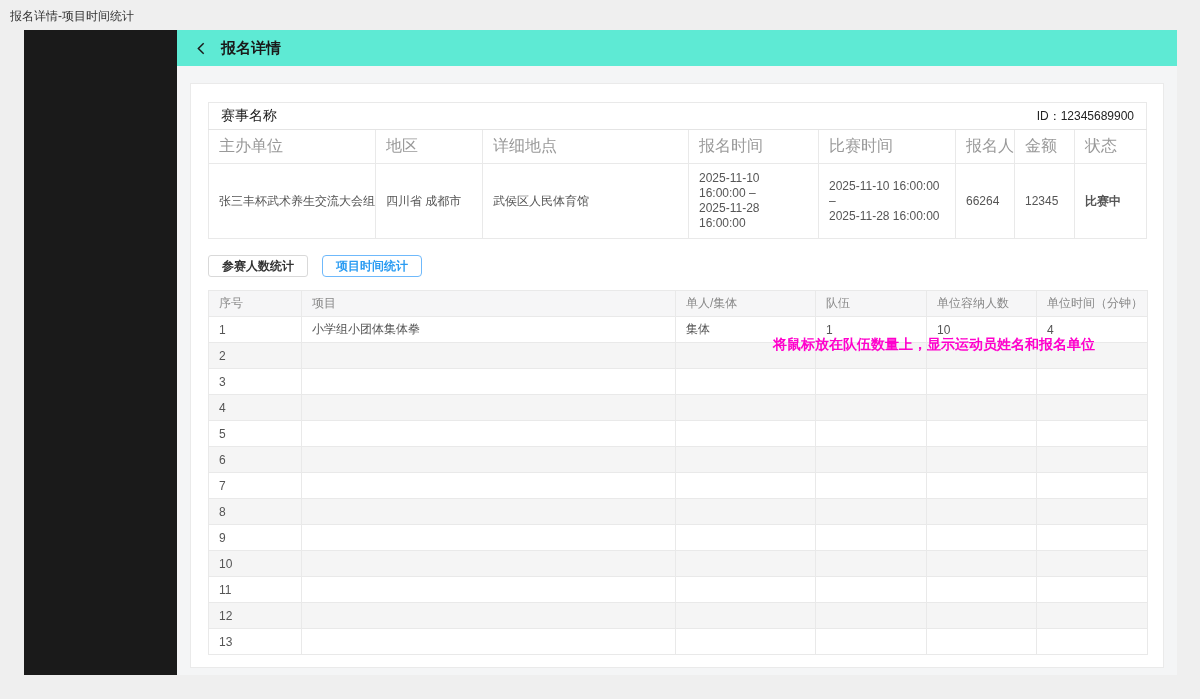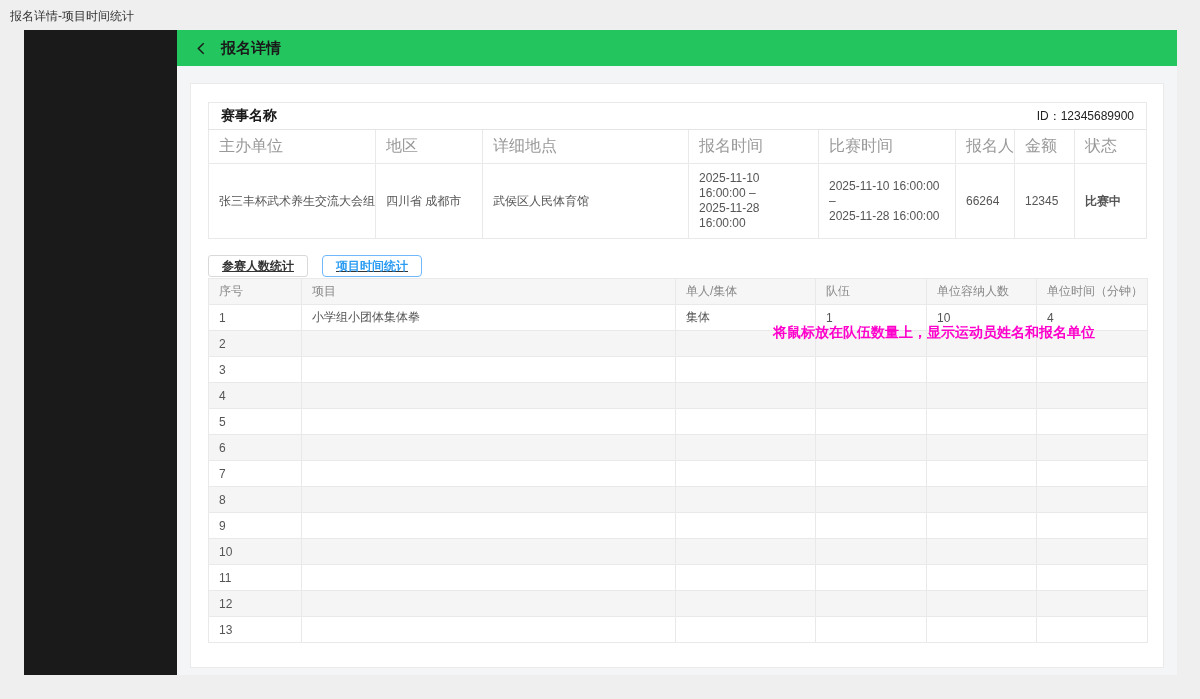--- a/index.html
+++ b/index.html
@@ -8,43 +8,43 @@
   }
   *{box-sizing:border-box; margin:0; padding:0;}
   html,body{width:1200px;height:699px;}
   body{
     font-family:"Liberation Sans","DejaVu Sans",sans-serif;
     background:#efefef; color:#333; font-size:12px; position:relative; overflow:hidden;
   }
   .top-title{position:absolute; left:10px; top:8px; font-size:12px; color:#333;}
   .sidebar{position:absolute; left:24px; top:30px; width:153px; height:645px; background:var(--sidebar);}
   .main{position:absolute; left:177px; top:30px; width:1000px; height:645px; background:#f4f5f6;}
-  .header-bar{height:36px; background:#22c55e; display:flex; align-items:center; padding-left:17px;}
+  .header-bar{height:36px; background:#5eead4; display:flex; align-items:center; padding-left:17px;}
   .back{display:inline-flex; align-items:center; cursor:pointer; margin-right:12px;}
   .header-title{font-size:15px; font-weight:700; color:#1a1a1a;}
   .card{margin:17px 13px 0 13px; height:585px; background:#fff; border:1px solid #eaeaea; padding:18px 17px 0 17px; overflow:hidden;}
 
   table{border-collapse:collapse; width:100%; table-layout:fixed;}
   th,td{border:1px solid var(--border-light); font-weight:400; text-align:left; overflow:hidden; white-space:nowrap;}
 
   .t1 .title-td{height:27px; padding:0 12px; border-bottom:1px solid var(--border);}
   .title-flex{display:flex; justify-content:space-between; align-items:center;}
-  .panel-title{font-size:14px; font-weight:700; color:#1a1a1a;}
+  .panel-title{font-size:14px; font-weight:400; color:#1a1a1a;}
   .event-id{font-size:12px; color:#222;}
   .t1 th{padding:6px 10px; color:#999; font-size:16px;}
   .t1 td.v{padding:7px 10px; color:#555; font-size:12px;}
   .t1 .time{line-height:15px; white-space:normal;}
   .status{color:var(--green); font-weight:700;}
 
-  .tabs{margin-top:16px; display:flex; gap:14px;text-decoration:underline;}
+  .tabs{margin-top:16px; display:flex; gap:14px;}
   .tab{font-family:inherit; font-size:12px; font-weight:700; background:#fff; color:#333;
        border:1px solid #d9d9d9; border-radius:3px; padding:4px 13px; height:22px; line-height:13px; cursor:pointer;}
   .tab.active{color:var(--tabblue); border-color:#6fb9fb; border-radius:4px;}
 
-  .table2-wrap{position:relative; margin-top:1px;}
+  .table2-wrap{position:relative; margin-top:13px;}
   .t2 th{background:#f6f6f7; color:#888; padding:0 10px; height:26px; font-size:12px;}
   .t2 td{height:26px; padding:0 10px; color:#555; font-size:12px; background:#fff;}
   .t2 tr.stripe td{background:#f5f5f5;}
   .annotation{position:absolute; left:565px; top:46px; font-size:14px; font-weight:700;
               color:var(--pink); white-space:nowrap; pointer-events:none;}
 </style>
 </head>
 <body>
 
 <div class="top-title">报名详情-项目时间统计</div>

